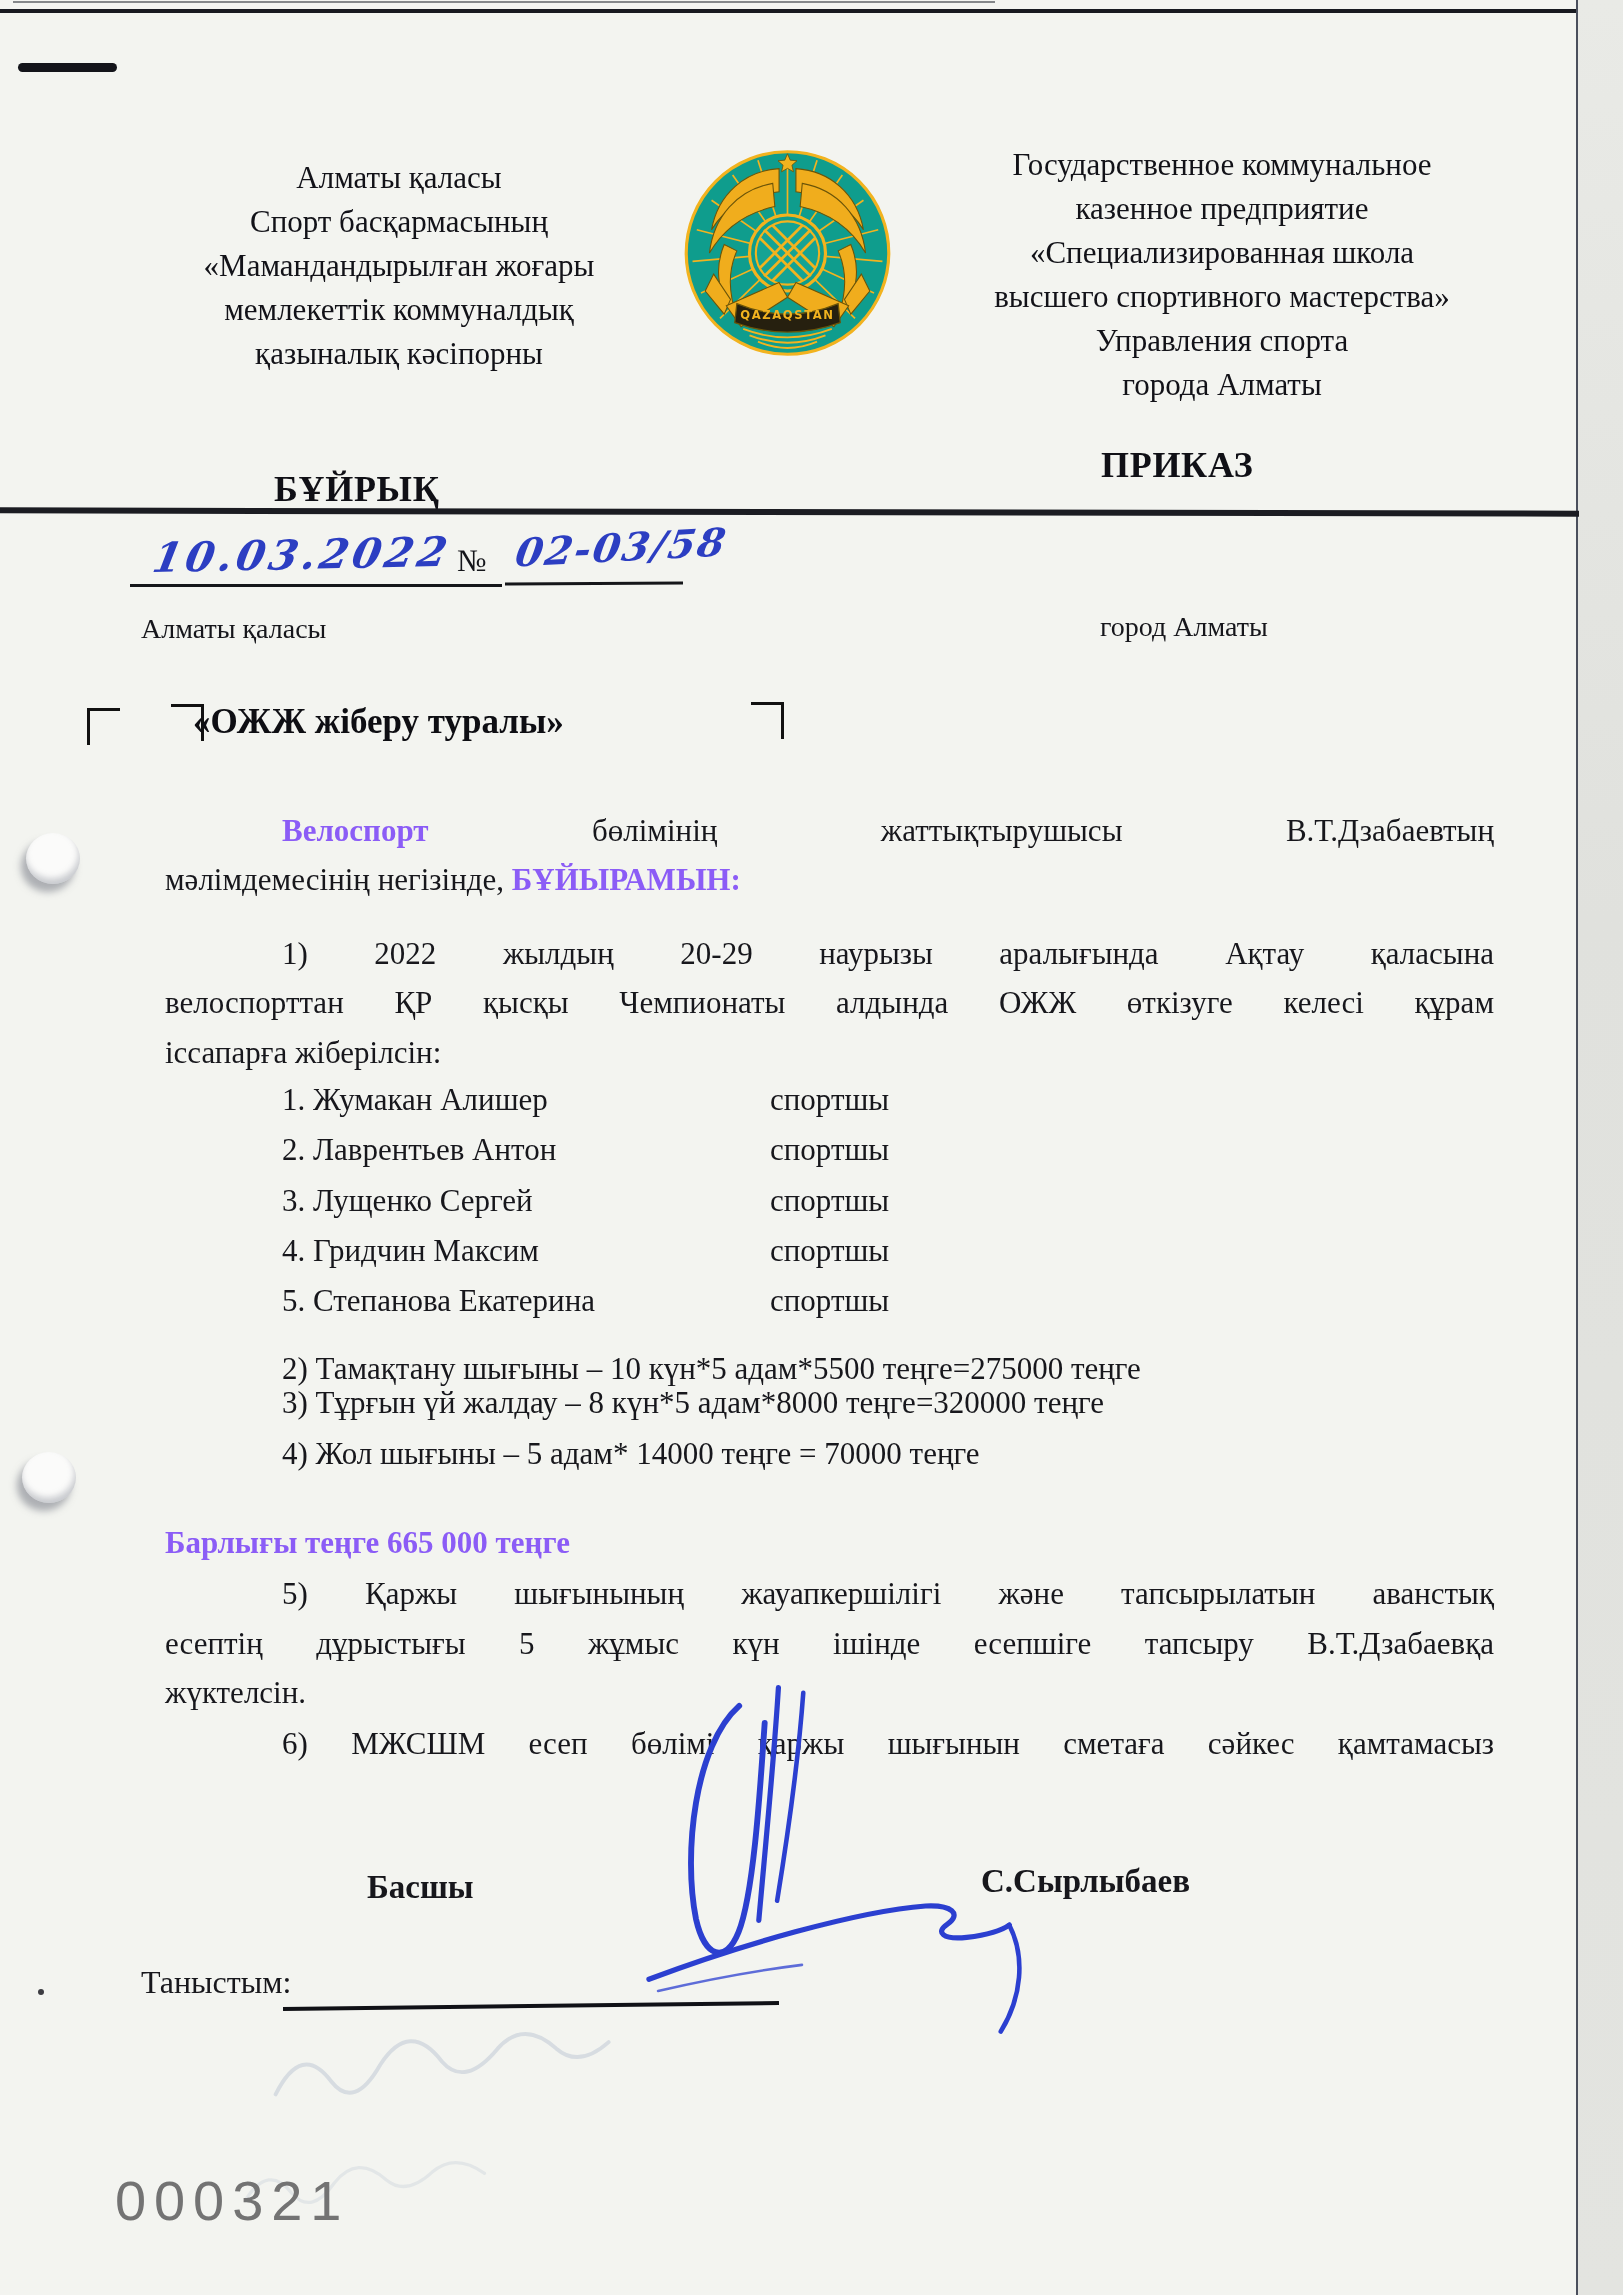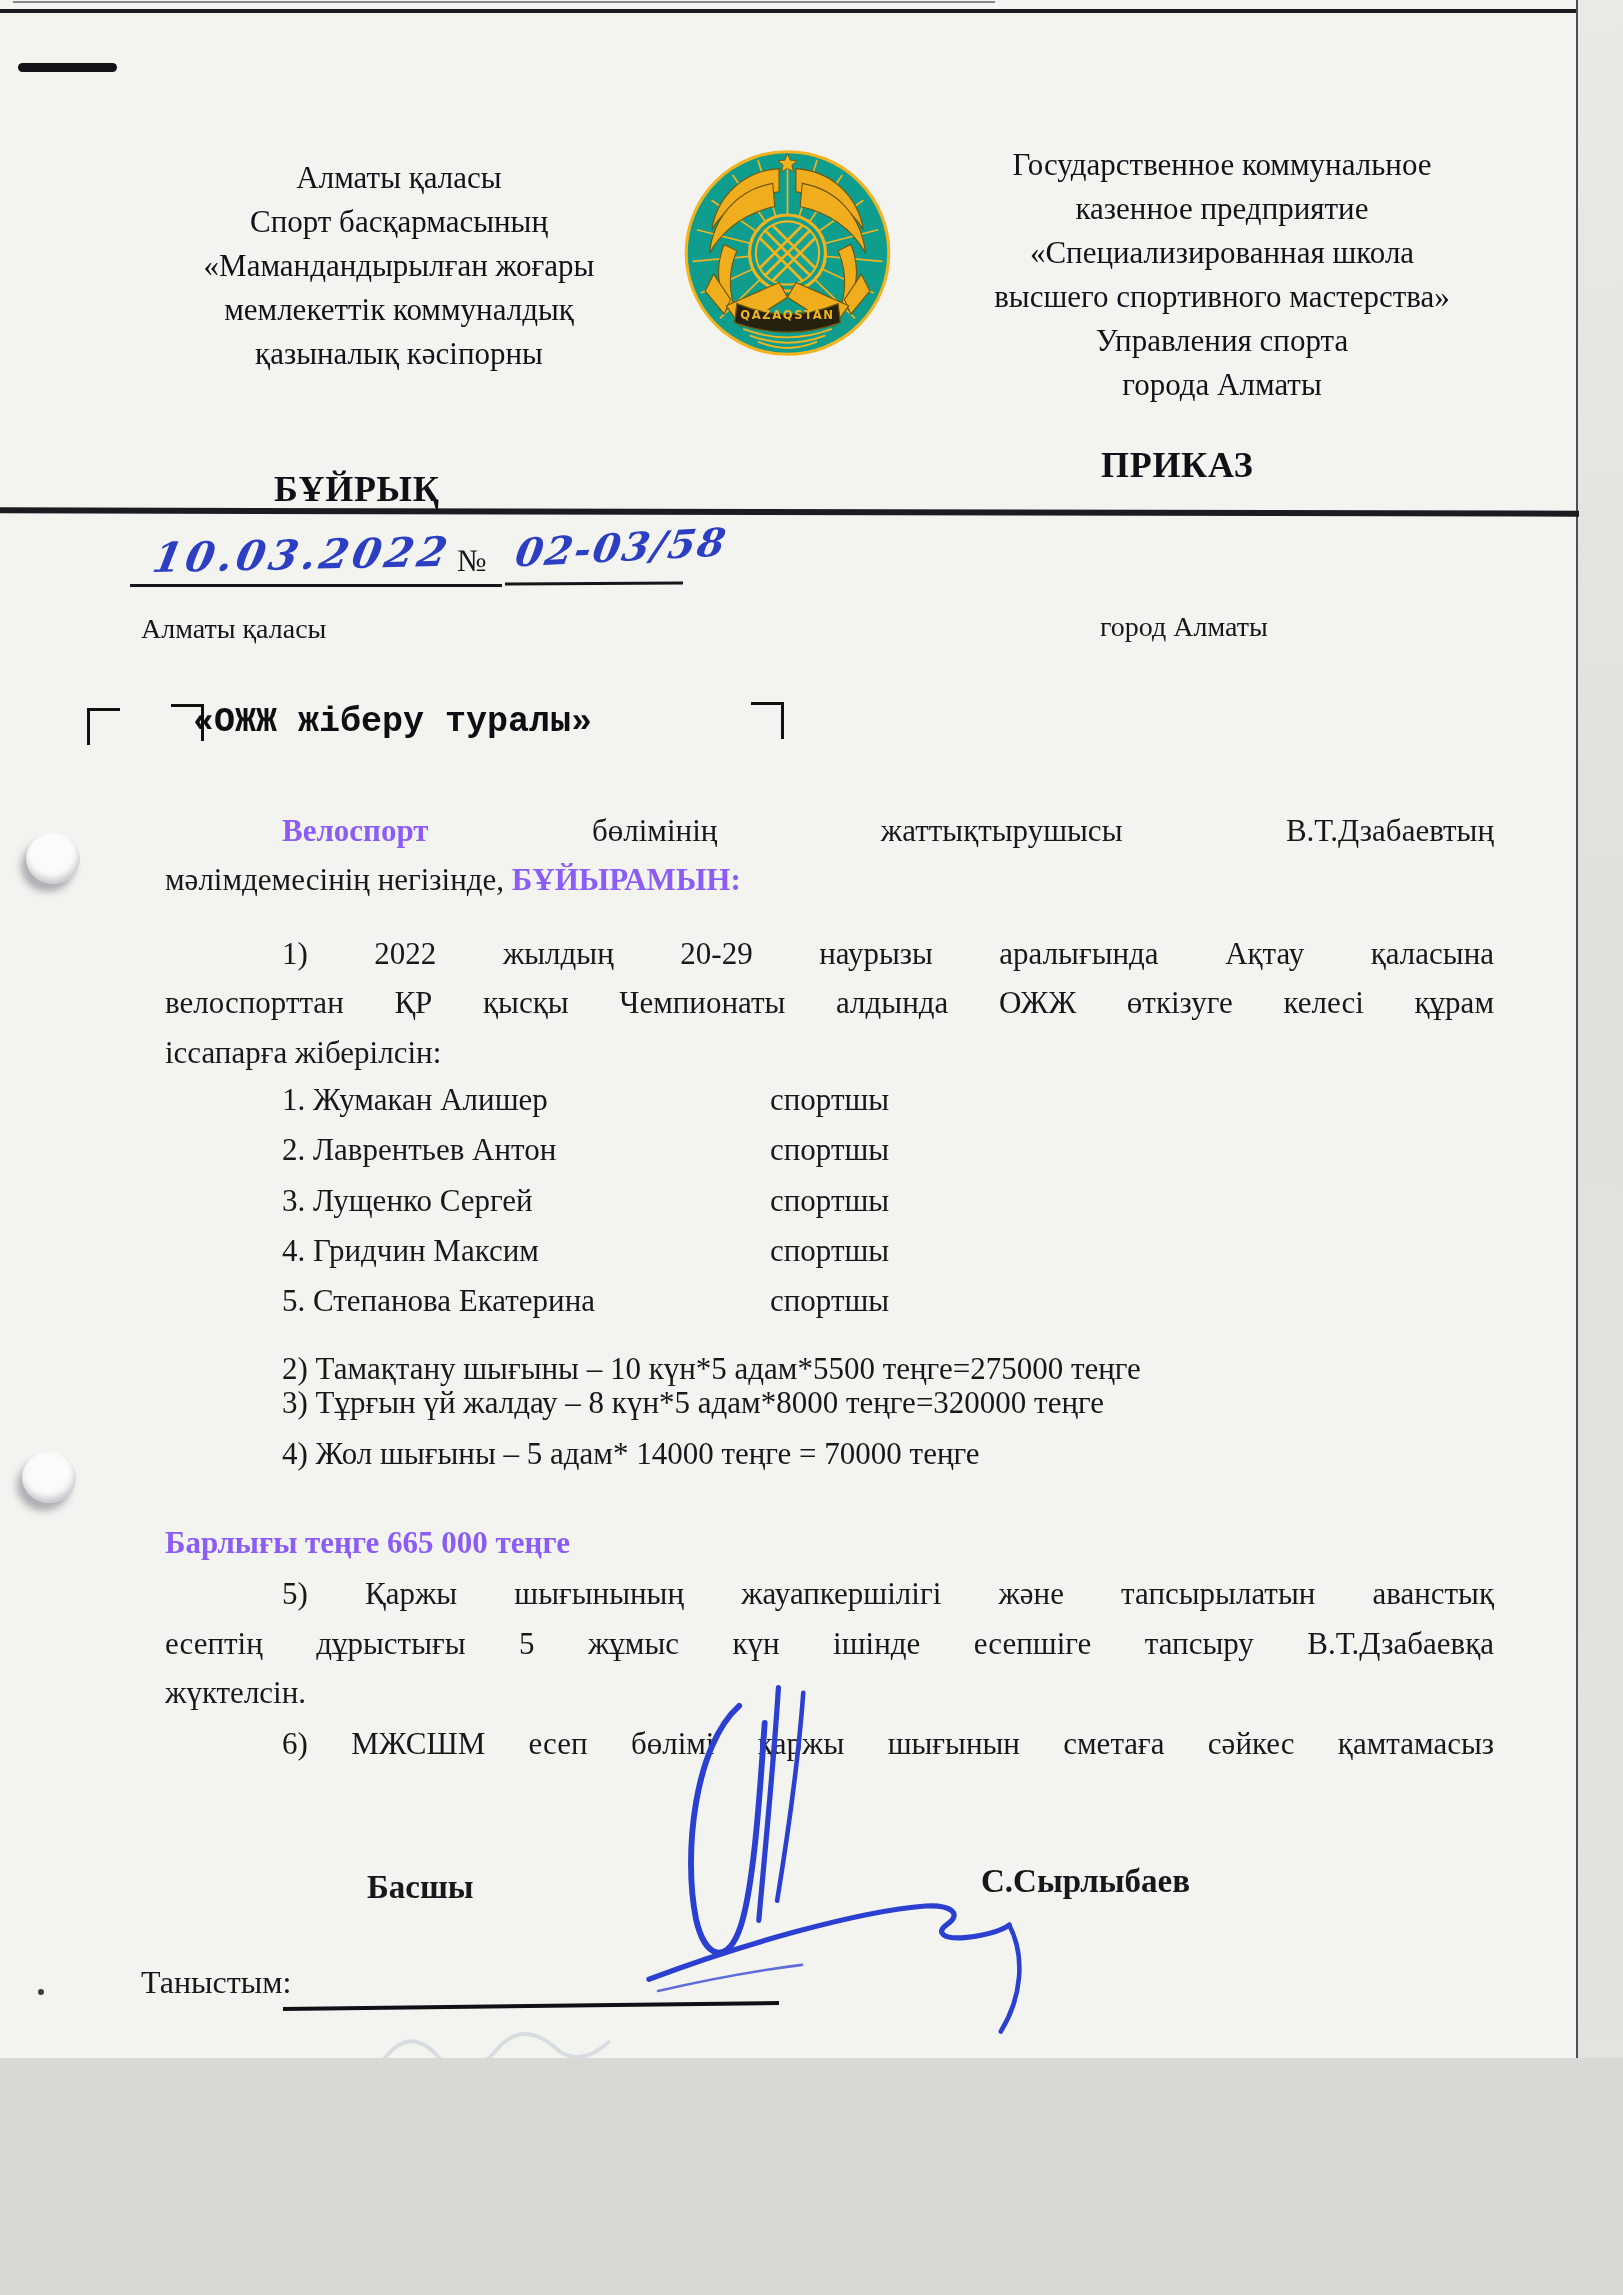--- a/index.html
+++ b/index.html
@@ -1,16 +1,16 @@
 <!DOCTYPE html>
 <html style="font-size:10.5px"><head>
 <meta charset="utf-8">
 <style>
   html,body{margin:0;padding:0;background:#d8d9d5;}
-  .scan{position:relative;width:1623px;height:2058px;background:#f3f4f0;overflow:hidden;
+  .scan{position:relative;width:1623px;height:2295px;background:#f3f4f0;overflow:hidden;
         font-family:"Liberation Serif","DejaVu Serif",serif;color:#17171c;}
   
   .right-strip{position:absolute;top:0;left:1576px;width:47px;height:2295px;
                background:linear-gradient(180deg,#e9eae6 0%,#e0e1dd 40%,#e3e4e0 100%);
                border-left:2.6px solid #4a4f5c;}
   .top-edge{position:absolute;top:9.2px;left:0;width:1623px;height:3.9px;background:#181a20;}
   .top-edge2{position:absolute;top:1.3px;left:13px;width:982px;height:2px;background:#3a3d44;opacity:.6;}
   .fold-mark{position:absolute;left:18.3px;top:63px;width:99px;height:8.5px;background:#13141a;border-radius:4.6px;}
   .hole{position:absolute;width:54px;height:51px;border-radius:50%;background:#fbfbfa;
         box-shadow:-5.2px 7.9px 7.9px rgba(105,110,122,.5), inset -1.3px -5.2px 5.9px rgba(125,130,142,.4);}
@@ -41,21 +41,21 @@
   .city-kk{left:141px;top:613px;}
   .city-ru{left:1100px;top:611px;}
 
   
   .cmark{position:absolute;width:30px;height:34px;}
   .cmark.tl{border-top:3.3px solid #111;border-left:3.3px solid #111;}
   .cmark.tr{border-top:3.3px solid #111;border-right:3.3px solid #111;}
   .cm1{left:87px;top:708px;}
   .cm2{left:171px;top:704px;}
   .cm3{left:751px;top:702px;}
-  .subject{position:absolute;left:193px;top:702px;font-size:35px;font-weight:bold;color:#0e0e13;font-family:Liberation Mono, monospace;}
+  .subject{position:absolute;left:193px;top:702px;font-size:35px;font-weight:bold;color:#0e0e13;}
 
   
   .bl{position:absolute;left:165px;width:1329px;font-size:31px;line-height:1.25;color:#17171c;white-space:nowrap;}
   .jf{white-space:normal;text-align:justify;text-align-last:justify;}
   .ind{text-indent:117px;}
   .fx{display:flex;justify-content:space-between;white-space:normal;}
   .fx .lead{margin-left:117px;}
   b,.b{font-weight:bold;color:#8b5cf6;}
   .role{position:absolute;left:605px;}
   .pl{padding-left:117px;}

